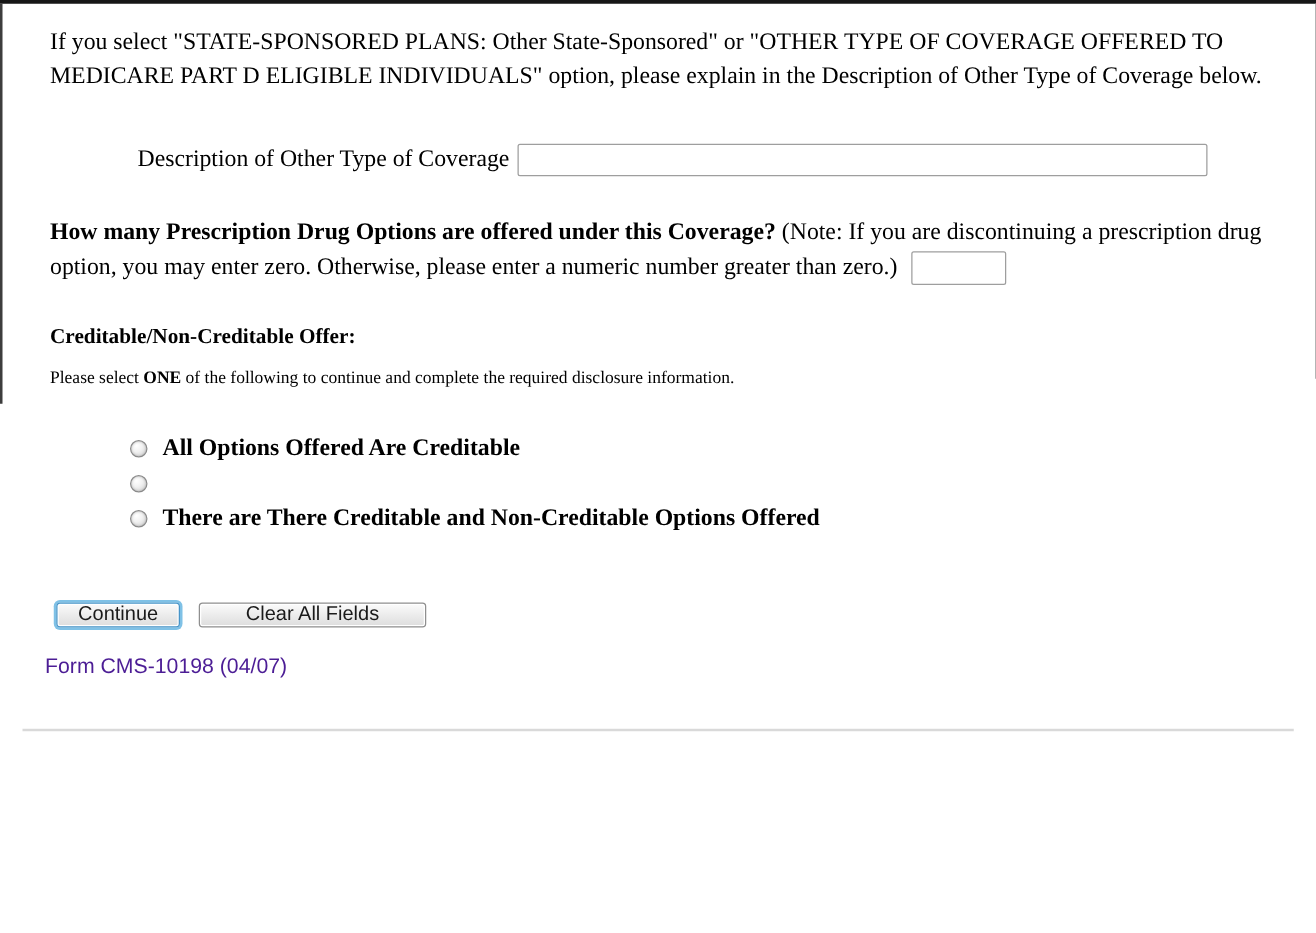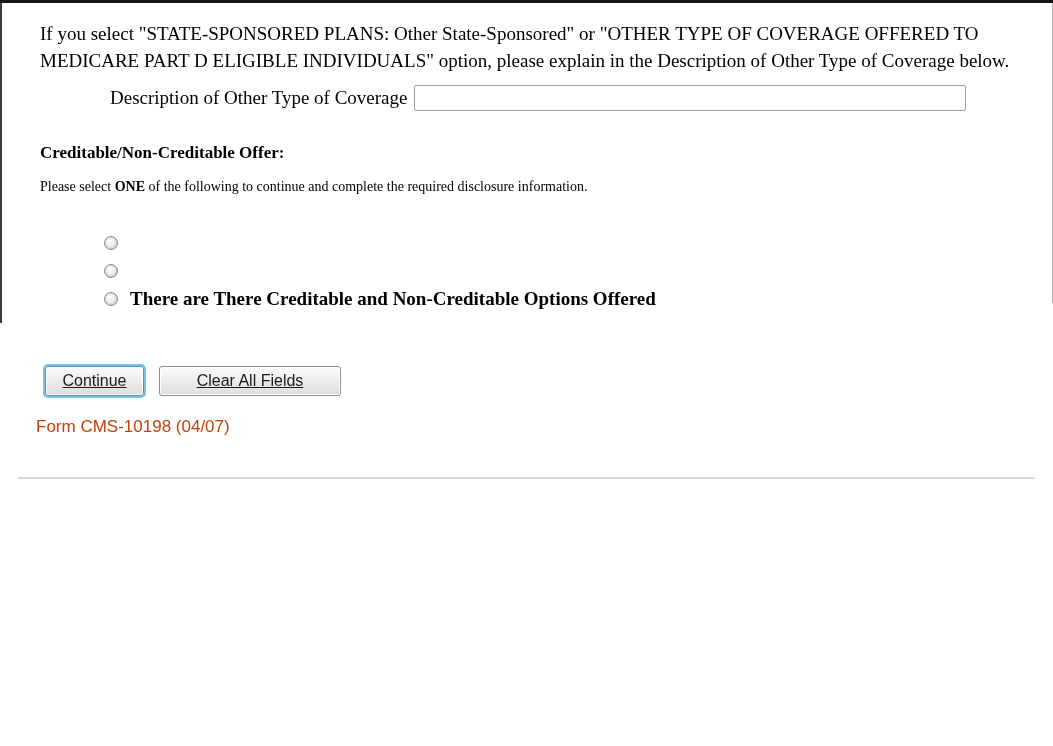--- a/index.html
+++ b/index.html
@@ -17,21 +17,21 @@
 
   .content { padding: 17px 13px 0 40px; }
 
   .intro {
     max-width: 992px;
     font-size: 19px;
     line-height: 27px;
   }
 
   .desc-row {
-    margin-top: 10px;
+    margin-top: 40px;
     margin-left: 70px;
     display: flex;
     align-items: center;
     height: 28px;
   }
   .desc-row label {
     font-size: 19px;
     padding-right: 7px;
     white-space: nowrap;
   }
@@ -93,28 +93,27 @@
     white-space: nowrap;
   }
 
   .button-row {
     margin-top: 53px;
     margin-left: 3px;
     display: flex;
     align-items: center;
   }
   .btn {
-    height: 30px;
+    height: 20px;
     font: 16px "Liberation Sans", sans-serif;
     color: #1a1a1a;
     background: linear-gradient(#fbfbfb, #dddddd);
     border: 1px solid #8f8f8f;
     border-radius: 3px;
     cursor: pointer;
-    text-decoration: underline;
   }
   .btn-continue {
     width: 99px;
     border: 1px solid #4795c9;
     box-shadow: 0 0 0 2px #7fc1e6, inset 0 0 0 1px #ffffff;
     margin-left: 2px;
   }
   .btn-clear {
     width: 182px;
     margin-left: 15px;
@@ -129,21 +128,21 @@
     font-size: 17px;
     line-height: 27px;
     color: #1a1a1a;
   }
   .form-number {
     margin-top: 17px;
     margin-left: -4px;
     font-family: "Liberation Sans", sans-serif;
     font-size: 17px;
     line-height: 27px;
-    color: #c2410c;
+    color: #4c1d95;
   }
   .bottom-rule {
     border: none;
     border-top: 2px solid #d9d9d9;
     margin: 37px 5px 0 -22px;
   }
 </style>
 </head>
 <body>
 
@@ -153,28 +152,30 @@
 
   <main class="content">
 
     <p class="intro">If you select "STATE-SPONSORED PLANS: Other State-Sponsored" or "OTHER TYPE OF COVERAGE OFFERED TO MEDICARE PART D ELIGIBLE INDIVIDUALS" option, please explain in the Description of Other Type of Coverage below.</p>
 
     <div class="desc-row">
       <label>Description of Other Type of Coverage</label>
       <input type="text" class="text-input desc-input" value="" style="">
     </div>
 
+    <p class="question"><b>How many Prescription Drug Options are offered under this Coverage?</b><span> (Note: If you are discontinuing a prescription drug option, you may enter zero. Otherwise, please enter a numeric number greater than zero.) </span><input type="text" class="text-input num-input" value="" style=""></p>
 
     <p class="offer-heading">Creditable/Non-Creditable Offer:</p>
 
     <p class="select-instruction"><span>Please select </span><b>ONE</b><span> of the following to continue and complete the required disclosure information.</span></p>
 
     <div class="radio-group">
       <div class="radio-row">
         <span class="radio-circle"></span>
+        <span class="radio-label">All Options Offered Are Creditable</span>
       </div>
       <div class="radio-row">
         <span class="radio-circle"></span>
       </div>
       <div class="radio-row">
         <span class="radio-circle"></span>
         <span class="radio-label">There are There Creditable and Non-Creditable Options Offered</span>
       </div>
     </div>
 

